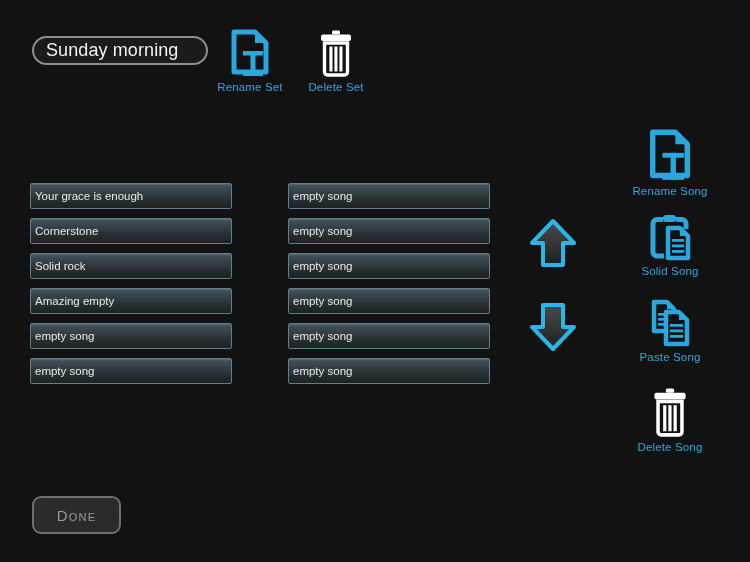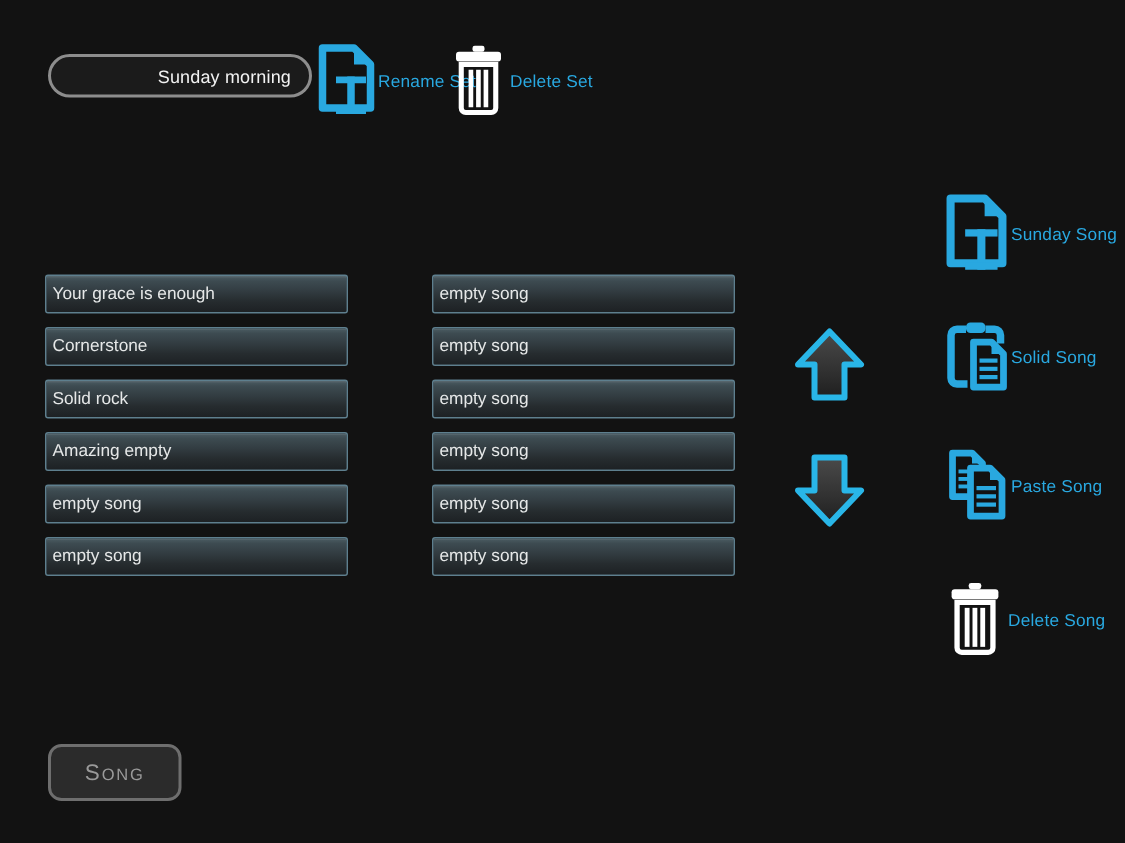--- a/index.html
+++ b/index.html
@@ -28,34 +28,33 @@
     position: absolute;
     left: 32px;
     top: 36px;
     width: 176px;
     height: 29px;
     box-sizing: border-box;
     background: #1b1b1b;
     border: 2px solid #8d8d8d;
     border-radius: 16px;
     color: #f2f2f2;
-    font-size: 12px;
+    font-size: 18px;
     font-family: "Liberation Sans", sans-serif;
     padding: 0 12px;
     outline: none;
     letter-spacing: .1px;
-    text-align: right;
   }
   .setname-input::placeholder { color: #6a6a6a; }
 
   
   .iconbtn {
     position: absolute;
     display: flex;
-    flex-direction: row;
+    flex-direction: column;
     align-items: center;
     justify-content: flex-start;
     cursor: pointer;
     user-select: none;
   }
   .iconbtn .glyph {
     display: block;
     line-height: 0;
   }
   .iconbtn .caption {
@@ -213,21 +212,21 @@
   <div class="iconbtn" id="btn-rename-song">
     <span class="glyph">
       <svg width="46" height="54" viewBox="0 0 42 50">
         <path d="M5 4 H26 L37 15 V44 H5 Z" fill="none" stroke="#29a8e0" stroke-width="5" stroke-linejoin="round"></path>
         <path d="M26 4 L26 15 L37 15 Z" fill="#29a8e0"></path>
         <rect x="14" y="23" width="20" height="4.5" fill="#29a8e0"></rect>
         <rect x="21.5" y="23" width="5" height="25" fill="#29a8e0"></rect>
         <rect x="14" y="43.5" width="20" height="4.5" fill="#29a8e0"></rect>
       </svg>
     </span>
-    <span class="caption">Sunday Song</span>
+    <span class="caption">Rename Song</span>
   </div>
 
   <div class="iconbtn" id="btn-paste-song">
     <span class="glyph">
       <svg width="46" height="50" viewBox="0 0 46 50">
         <rect x="16" y="3" width="13" height="7" rx="3" fill="#29a8e0"></rect>
         <path d="M16 7.5 H10 A4 4 0 0 0 6 11.5 V40 A4 4 0 0 0 10 44 H17" fill="none" stroke="#29a8e0" stroke-width="5" stroke-linejoin="round"></path>
         <path d="M29 7.5 H35 A4 4 0 0 1 39 11.5 V17" fill="none" stroke="#29a8e0" stroke-width="5" stroke-linejoin="round"></path>
         <path d="M21 16 H33 L41 24 V46 H21 Z" fill="#121212" stroke="#29a8e0" stroke-width="4.5" stroke-linejoin="round"></path>
         <path d="M33 16 L33 24 L41 24 Z" fill="#29a8e0"></path>
@@ -264,15 +263,15 @@
         <rect x="6" y="6.5" width="30" height="6.5" rx="2" fill="#ffffff"></rect>
         <path d="M9.5 15 H32.5 V44 A3 3 0 0 1 29.5 47 H12.5 A3 3 0 0 1 9.5 44 Z" fill="none" stroke="#ffffff" stroke-width="3.4"></path>
         <rect x="14.4" y="18.5" width="3.1" height="25" fill="#ffffff"></rect>
         <rect x="19.4" y="18.5" width="3.1" height="25" fill="#ffffff"></rect>
         <rect x="24.4" y="18.5" width="3.1" height="25" fill="#ffffff"></rect>
       </svg>
     </span>
     <span class="caption">Delete Song</span>
   </div>
 
-  <button id="btn-done">Song</button>
+  <button id="btn-done">Done</button>
 
 </div>
 
 </body></html>

